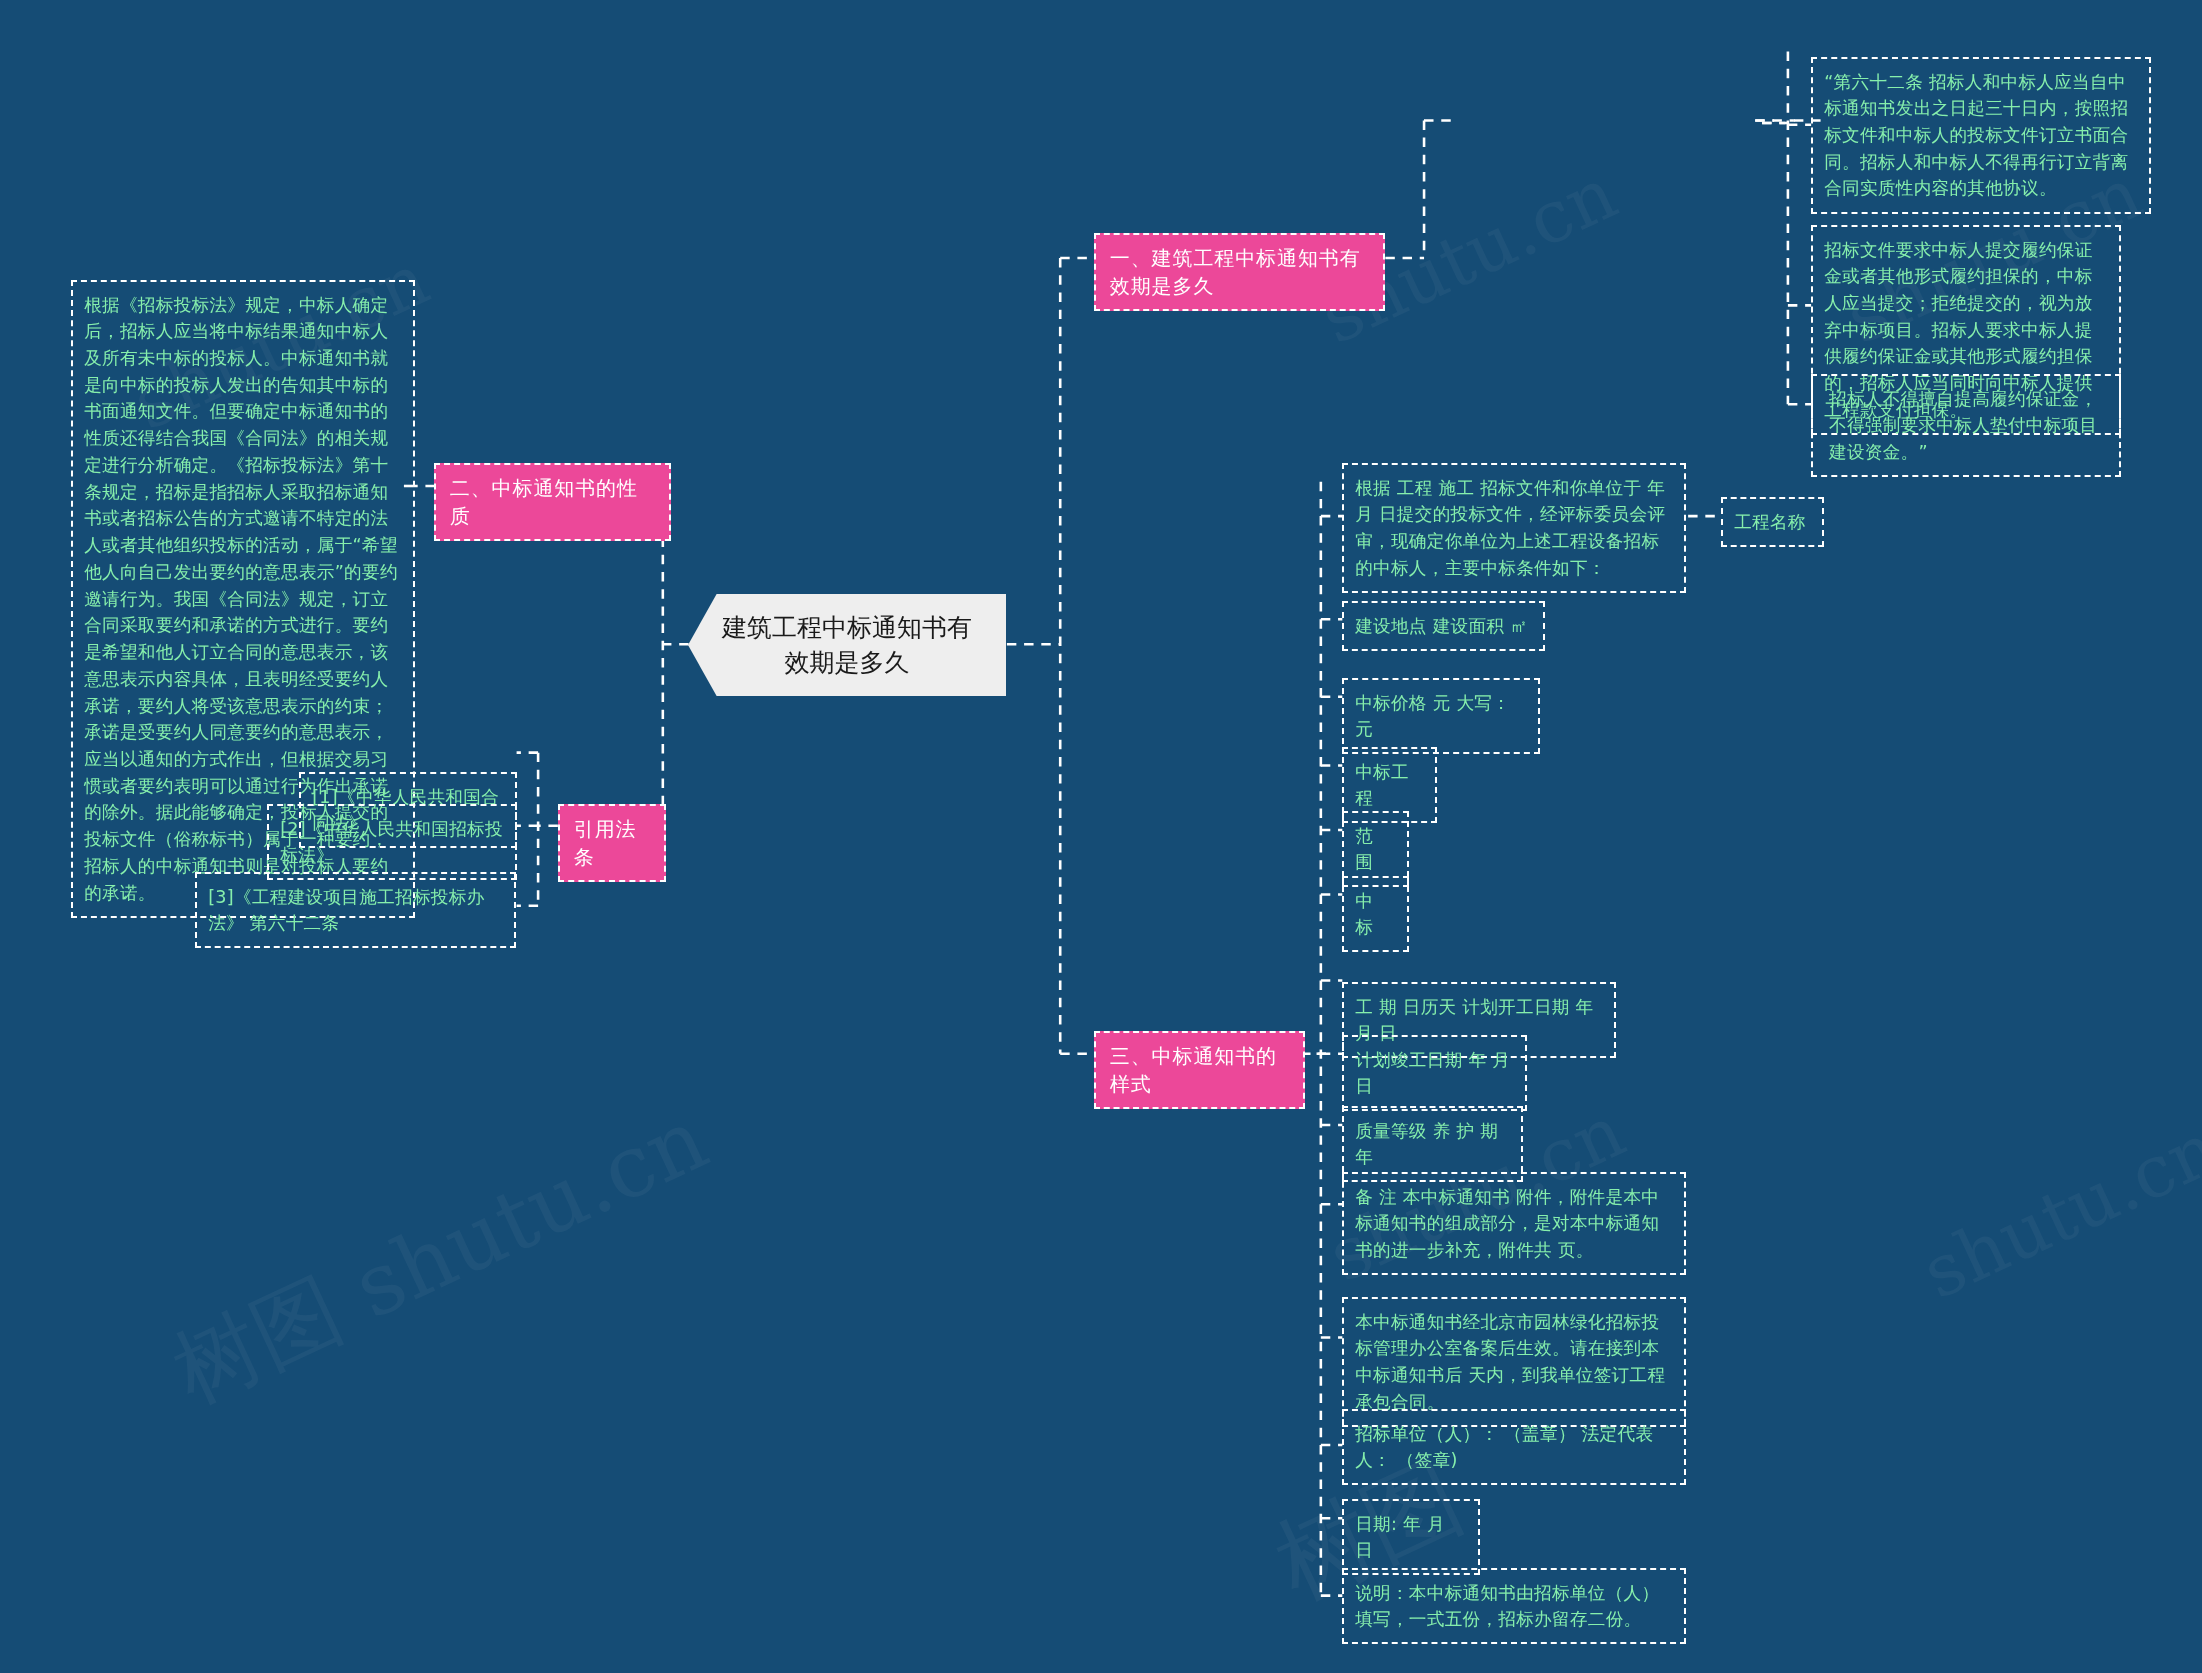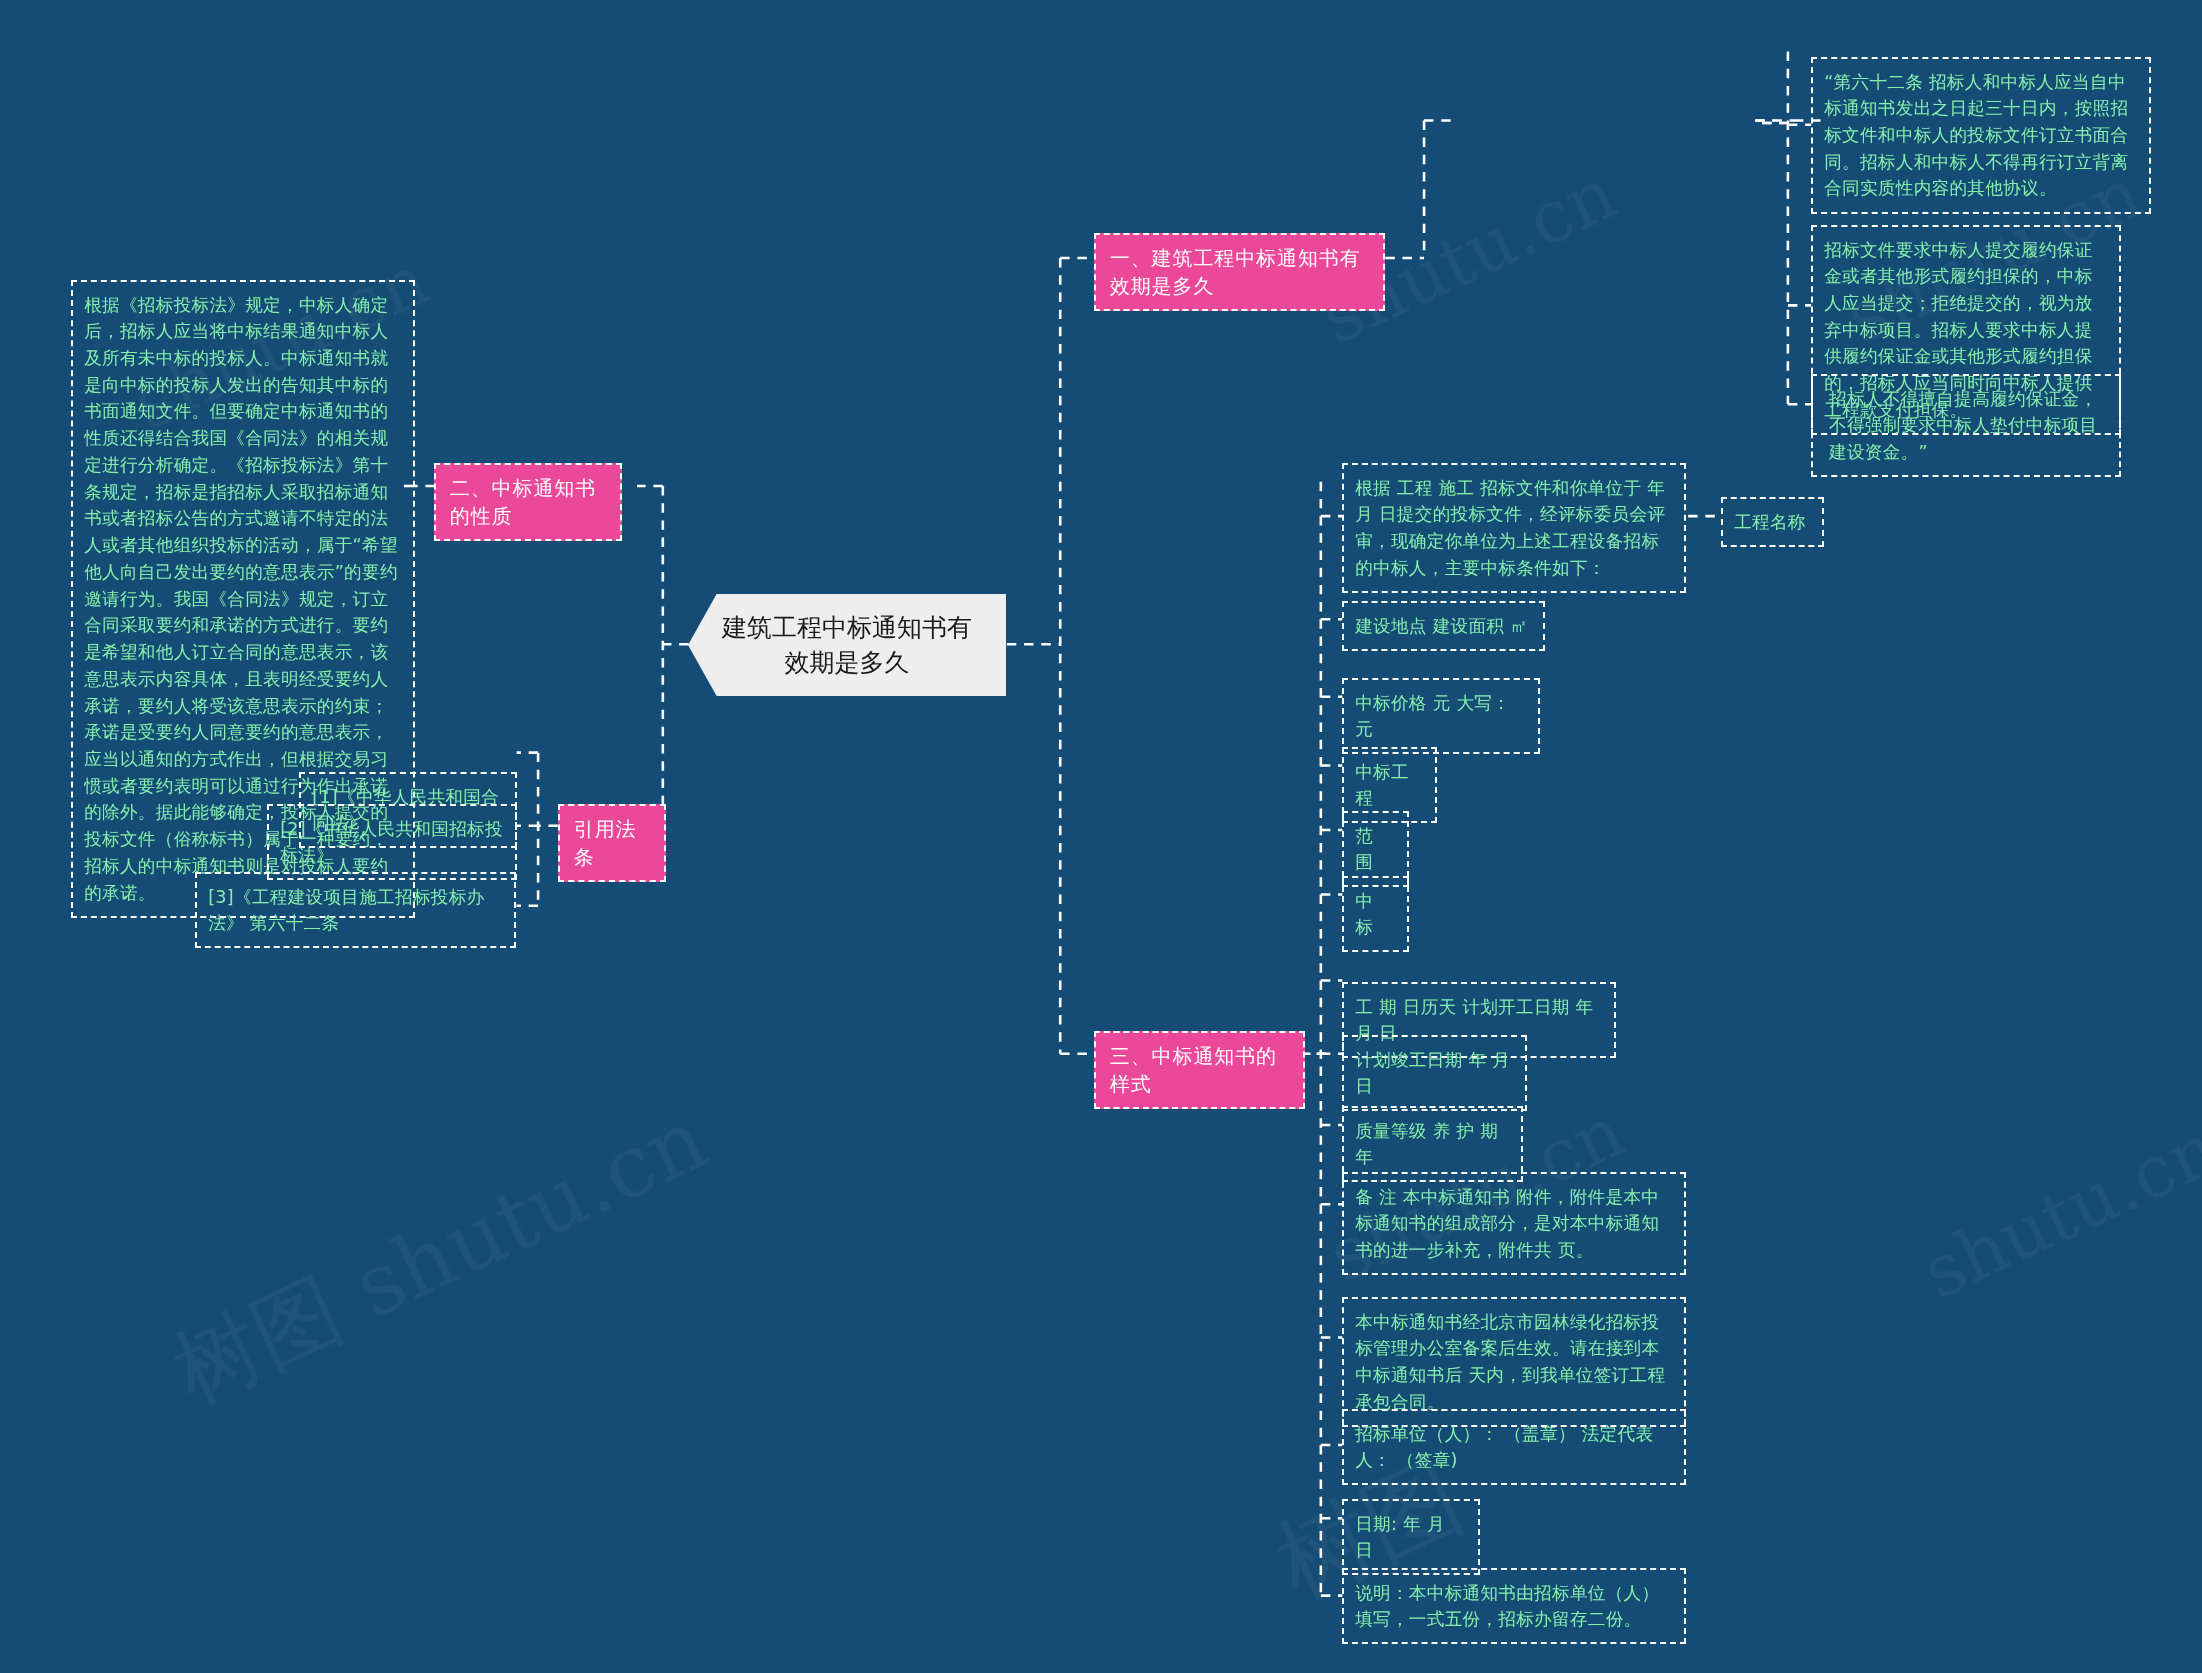--- a/index.html
+++ b/index.html
@@ -162,21 +162,21 @@
 
   <div class="node orange" style="left:1094px; top:233px; width:291px;">一、建筑工程中标通知书有效期是多久</div>
 
 
   <div class="node plain" style="left:1811px; top:57px; width:340px;">“第六十二条 招标人和中标人应当自中标通知书发出之日起三十日内，按照招标文件和中标人的投标文件订立书面合同。招标人和中标人不得再行订立背离合同实质性内容的其他协议。</div>
 
   <div class="node plain" style="left:1811px; top:225px; width:310px;">招标文件要求中标人提交履约保证金或者其他形式履约担保的，中标人应当提交；拒绝提交的，视为放弃中标项目。招标人要求中标人提供履约保证金或其他形式履约担保的，招标人应当同时向中标人提供工程款支付担保。</div>
 
   <div class="node plain" style="left:1811px; top:374px; width:310px;padding-left:16px;">招标人不得擅自提高履约保证金，不得强制要求中标人垫付中标项目建设资金。”</div>
 
-  <div class="node orange" style="left:434px; top:463px; width:188px;">二、中标通知书的性质</div>
+  <div class="node orange" style="left:434px; top:463px; width:237px;">二、中标通知书的性质</div>
 
   <div class="node plain" style="left:71px; top:280px; width:344px;">根据《招标投标法》规定，中标人确定后，招标人应当将中标结果通知中标人及所有未中标的投标人。中标通知书就是向中标的投标人发出的告知其中标的书面通知文件。但要确定中标通知书的性质还得结合我国《合同法》的相关规定进行分析确定。《招标投标法》第十条规定，招标是指招标人采取招标通知书或者招标公告的方式邀请不特定的法人或者其他组织投标的活动，属于“希望他人向自己发出要约的意思表示”的要约邀请行为。我国《合同法》规定，订立合同采取要约和承诺的方式进行。要约是希望和他人订立合同的意思表示，该意思表示内容具体，且表明经受要约人承诺，要约人将受该意思表示的约束；承诺是受要约人同意要约的意思表示，应当以通知的方式作出，但根据交易习惯或者要约表明可以通过行为作出承诺的除外。据此能够确定，投标人提交的投标文件（俗称标书）属于一种要约，招标人的中标通知书则是对投标人要约的承诺。</div>
 
   <div class="node orange" style="left:558px; top:804px; width:108px;">引用法条</div>
 
   <div class="node plain" style="left:299px; top:772px; width:218px;">[1]《中华人民共和国合同法》</div>
 
   <div class="node plain" style="left:267px; top:804px; width:250px;">[2]《中华人民共和国招标投标法》</div>
 
   <div class="node plain" style="left:195px; top:872px; width:321px;">[3]《工程建设项目施工招标投标办法》 第六十二条</div>

